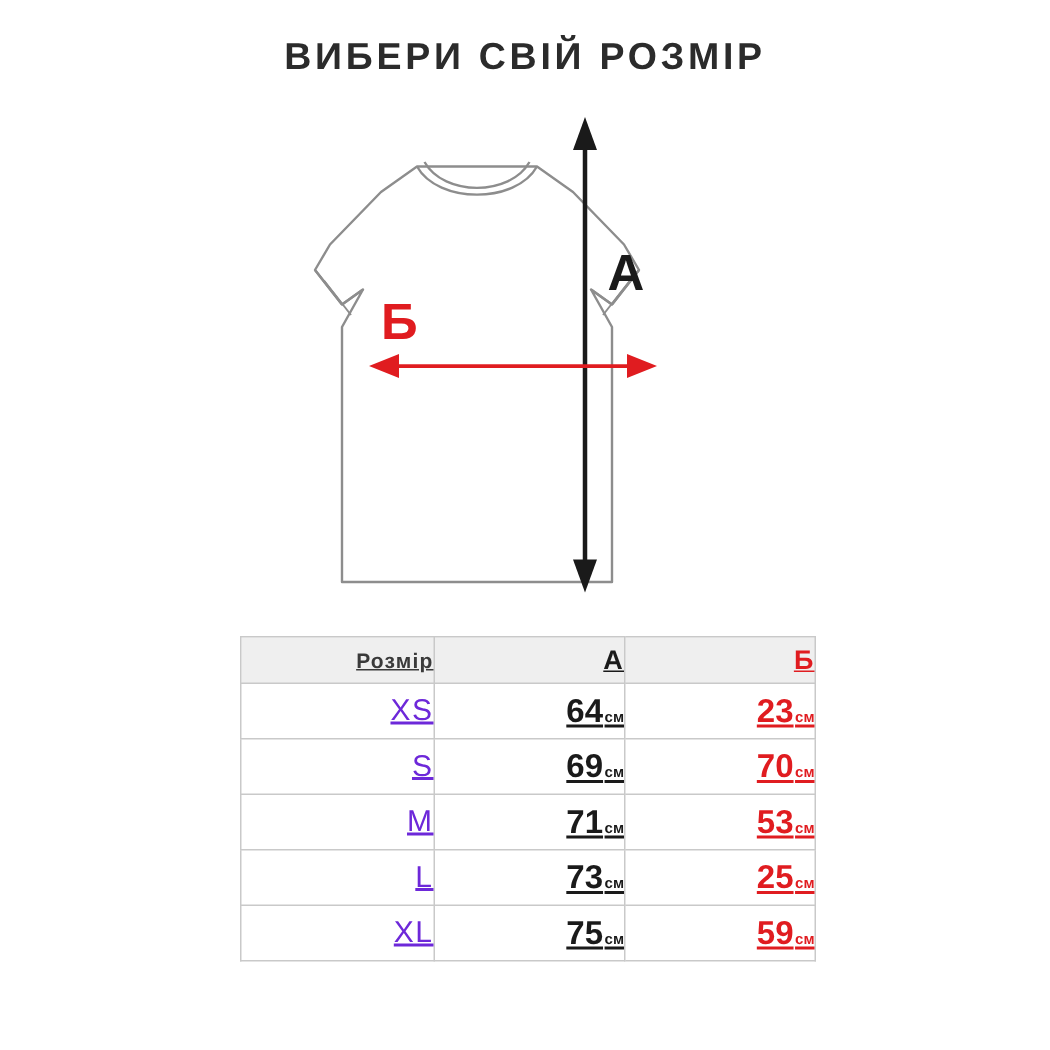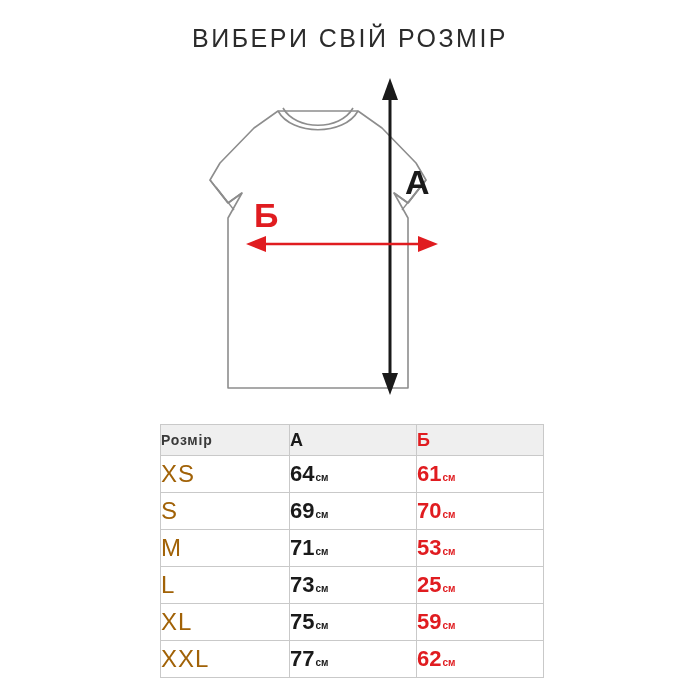--- a/index.html
+++ b/index.html
@@ -15,21 +15,21 @@
     position: relative;
   }
 
   .title {
     position: absolute;
     top: 24px;
     left: 0;
     width: 100%;
     text-align: center;
     font-size: 25px;
-    font-weight: normal;
+    font-weight: bold;
     letter-spacing: 2.5px;
     color: #2b2b2b;
     text-transform: uppercase;
   }
 
   .diagram {
     position: absolute;
     top: 58px;
     left: 150px;
     width: 400px;
@@ -59,39 +59,40 @@
     top: 424px;
     width: 380px;
   }
   table.size-table {
     border-collapse: collapse;
     width: 380px;
     table-layout: fixed;
   }
   table.size-table td, table.size-table th {
     border: 1px solid #c9c9c9;
-    text-align: left;
+    text-align: right;
     padding: 0;
     height: 36px;
     vertical-align: middle;
+    text-decoration: underline;
   }
   table.size-table thead th {
     background: #efefef;
     font-size: 14px;
     font-weight: bold;
     letter-spacing: 0.8px;
     color: #3a3a3a;
     height: 30px;
   }
   table.size-table thead th.col-a { font-size: 18px; color: #1a1a1a; }
   table.size-table thead th.col-b { font-size: 18px; color: #e01c20; }
 
   td.size-name {
-    font-size: 24px;
-    color: #a16207;
+    font-size: 20px;
+    color: #6d28d9;
     letter-spacing: 1px;
   }
   td.val {
     font-size: 22px;
     font-weight: bold;
     color: #1a1a1a;
   }
   td.val.red { color: #e01c20; }
   .unit {
     font-size: 10px;
@@ -163,21 +164,21 @@
       <tr>
         <th class="col1">Розмір</th>
         <th class="col2 col-a">А</th>
         <th class="col3 col-b">Б</th>
       </tr>
     </thead>
     <tbody>
       <tr>
         <td class="size-name">XS</td>
         <td class="val"><span>64</span><span class="unit">см</span></td>
-        <td class="val red"><span>61</span><span class="unit">см</span></td>
+        <td class="val red"><span>23</span><span class="unit">см</span></td>
       </tr>
       <tr>
         <td class="size-name">S</td>
         <td class="val"><span>69</span><span class="unit">см</span></td>
         <td class="val red"><span>70</span><span class="unit">см</span></td>
       </tr>
       <tr>
         <td class="size-name">M</td>
         <td class="val"><span>71</span><span class="unit">см</span></td>
         <td class="val red"><span>53</span><span class="unit">см</span></td>
@@ -185,20 +186,15 @@
       <tr>
         <td class="size-name">L</td>
         <td class="val"><span>73</span><span class="unit">см</span></td>
         <td class="val red"><span>25</span><span class="unit">см</span></td>
       </tr>
       <tr>
         <td class="size-name">XL</td>
         <td class="val"><span>75</span><span class="unit">см</span></td>
         <td class="val red"><span>59</span><span class="unit">см</span></td>
       </tr>
-      <tr>
-        <td class="size-name">XXL</td>
-        <td class="val"><span>77</span><span class="unit">см</span></td>
-        <td class="val red"><span>62</span><span class="unit">см</span></td>
-      </tr>
     </tbody>
   </table>
 </div>
 
 </body></html>

